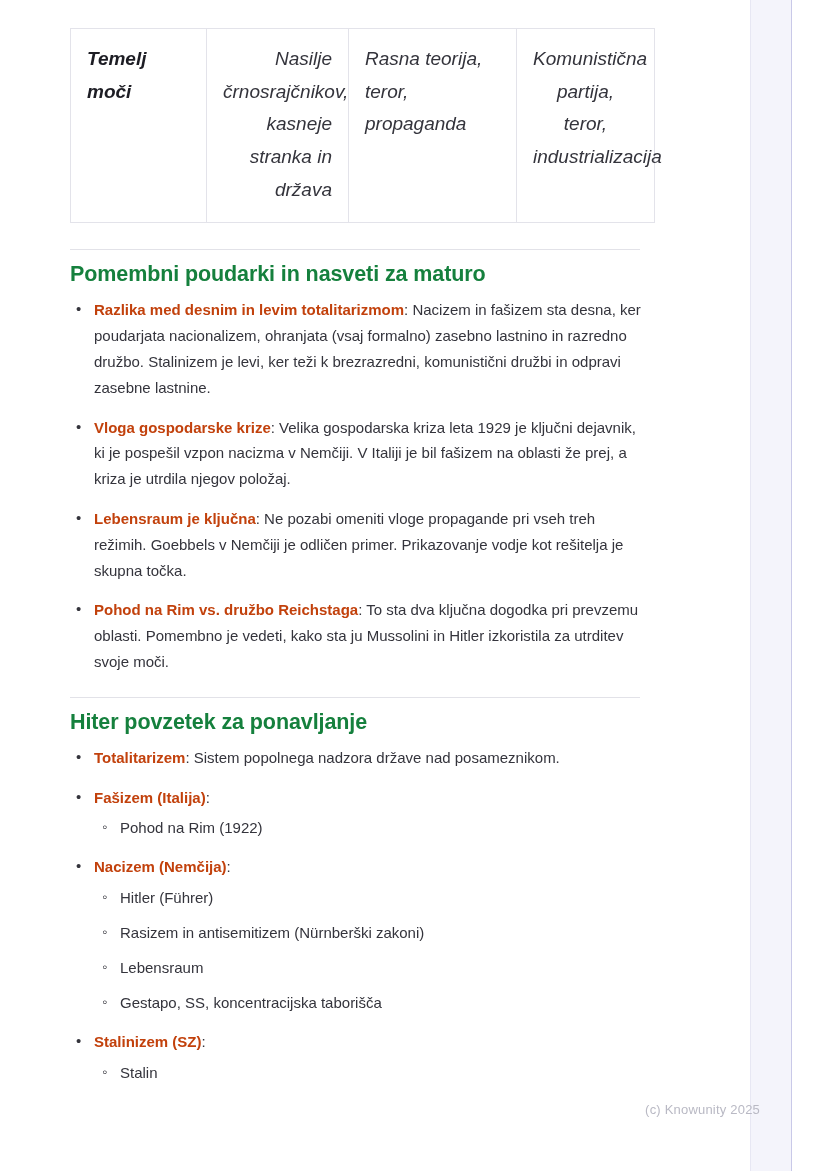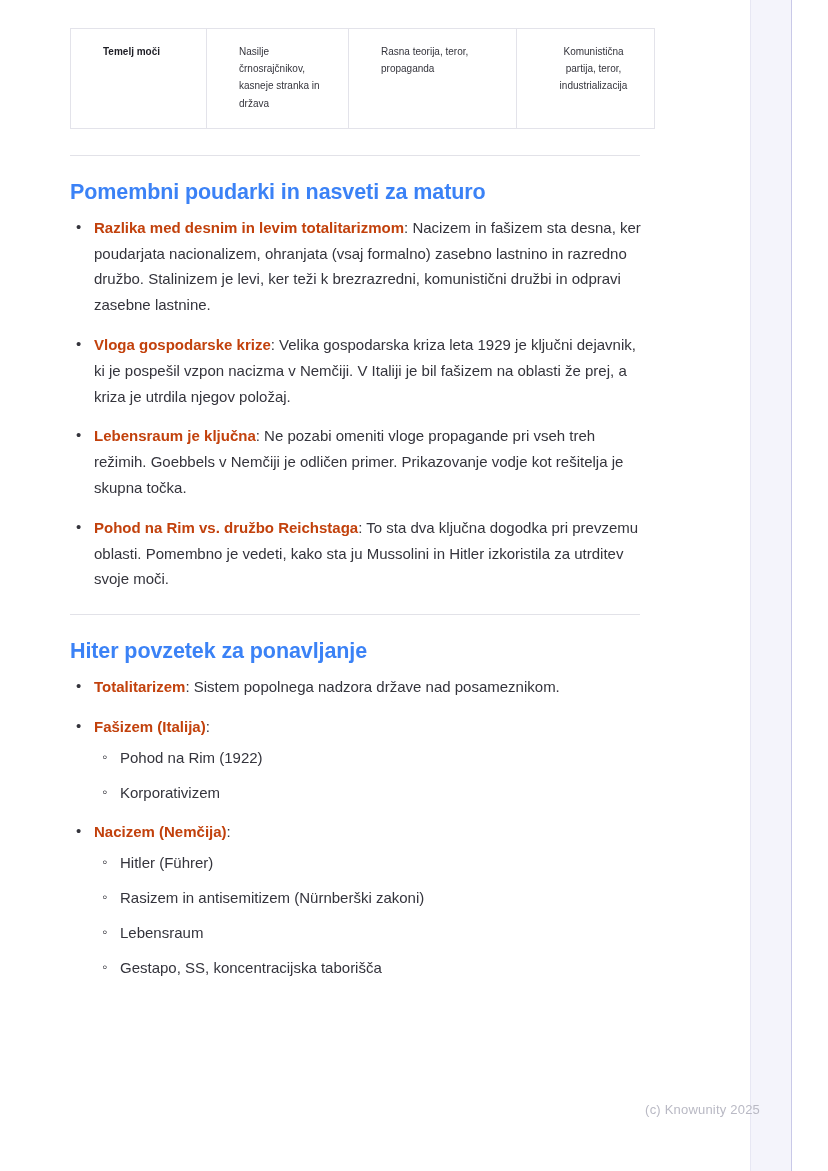--- a/index.html
+++ b/index.html
@@ -62,48 +62,49 @@
   table.compare {
     margin-top: 28px;
     border-collapse: collapse;
     width: 584px;
     table-layout: fixed;
     border: 1px solid #e3e3ea;
     border-radius: 4px;
   }
   table.compare td {
     border-right: 1px solid #e3e3ea;
-    padding: 14px 16px 16px 32px;
+    padding: 14px 16px 16px 16px;
     vertical-align: top;
-    font-size: 10px;
+    font-size: 19px;
     line-height: 1.72;
     color: #34343c;
+    font-style: italic;
   }
   table.compare td:last-child { border-right: none; text-align: center; }
   table.compare td.hdr {
     font-weight: bold;
     color: #1d1d24;
     width: 136px;
   }
-  table.compare td.c1 { width: 142px; }
+  table.compare td.c1 { width: 142px; text-align: right; }
   table.compare td.c2 { width: 168px; }
   table.compare td.c3 { width: 138px; }
 
   hr.sep {
     border: none;
     border-top: 1px solid #e2e2e8;
     margin: 26px 0 0 0;
     width: 570px;
   }
 
   h2.section {
-    color: #3b82f6;
+    color: #15803d;
     font-size: 21.5px;
     font-weight: bold;
-    margin: 24px 0 10px 0;
+    margin: 12px 0 10px 0;
     letter-spacing: -0.1px;
   }
 
   ul.bullets {
     list-style: none;
     margin: 0;
     padding: 0;
   }
   ul.bullets > li {
     position: relative;
@@ -207,30 +208,35 @@
     <h2 class="section">Hiter povzetek za ponavljanje</h2>
 
     <ul class="bullets summary">
       <li>
         <span class="lead">Totalitarizem</span><span>: Sistem popolnega nadzora države nad posameznikom.</span>
       </li>
       <li class="group">
         <span class="lead">Fašizem (Italija)</span><span>:</span>
         <ul class="subbullets">
           <li>Pohod na Rim (1922)</li>
-          <li>Korporativizem</li>
         </ul>
       </li>
       <li class="group">
         <span class="lead">Nacizem (Nemčija)</span><span>:</span>
         <ul class="subbullets">
           <li>Hitler (Führer)</li>
           <li>Rasizem in antisemitizem (Nürnberški zakoni)</li>
           <li>Lebensraum</li>
           <li>Gestapo, SS, koncentracijska taborišča</li>
         </ul>
       </li>
+      <li class="group">
+        <span class="lead">Stalinizem (SZ)</span><span>:</span>
+        <ul class="subbullets">
+          <li>Stalin</li>
+        </ul>
+      </li>
     </ul>
 
   </div>
 </div>
 
 <div class="watermark">(c) Knowunity 2025</div>
 
 </body></html>

